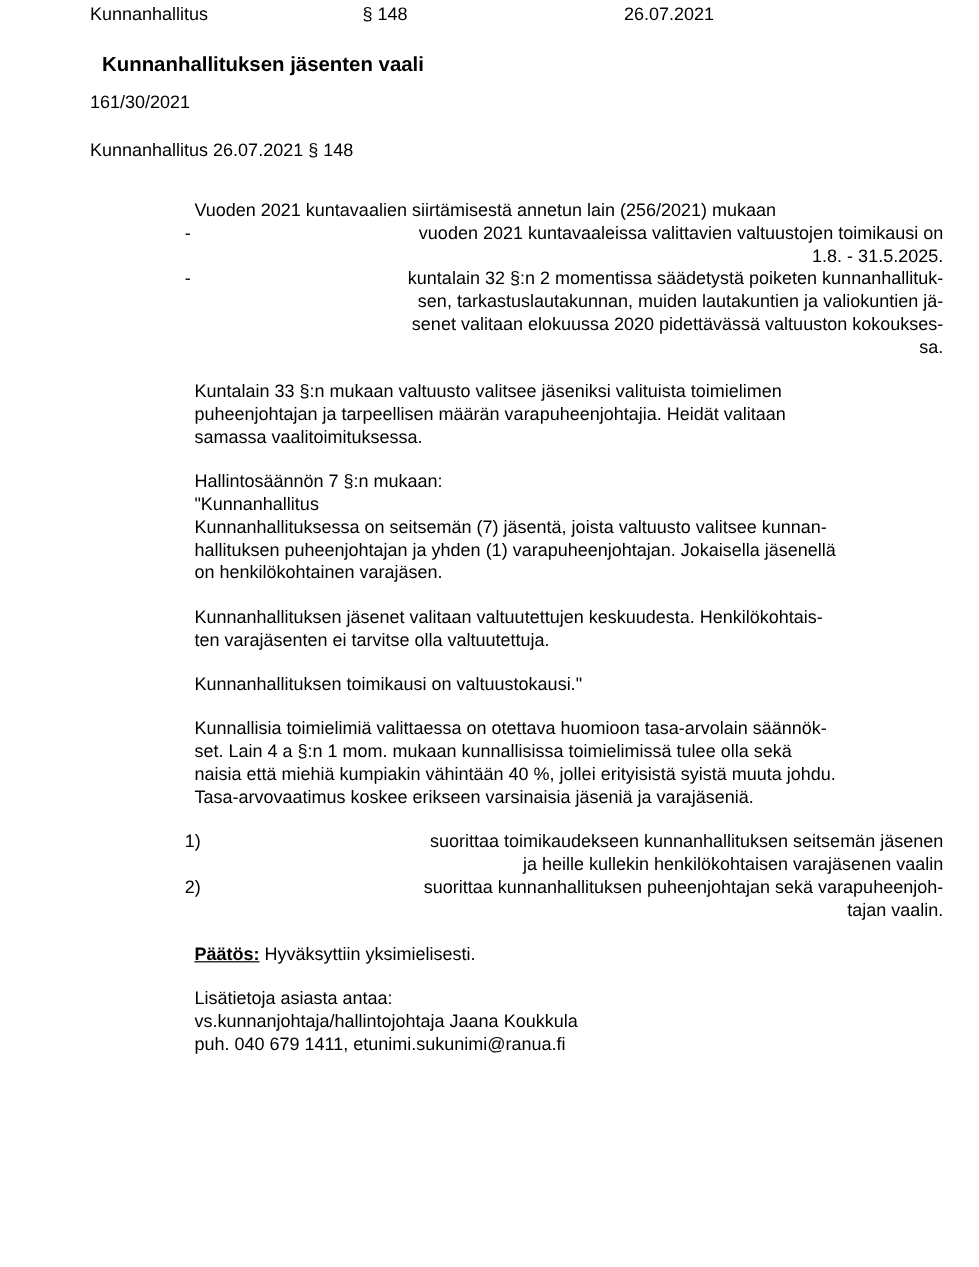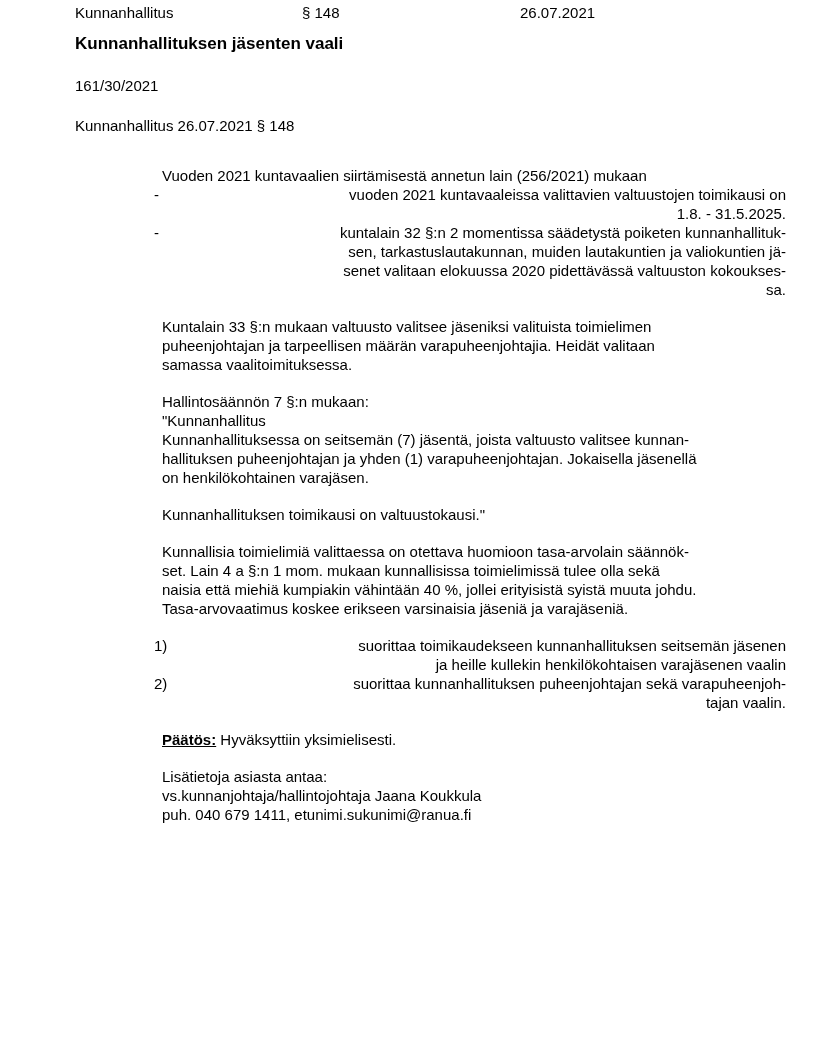--- a/index.html
+++ b/index.html
@@ -18,21 +18,21 @@
     line-height: 19px;
     overflow: hidden;
   }
   .hdr-left   { position: absolute; left: 75px;  top: 3px; white-space: nowrap; }
   .hdr-center { position: absolute; left: 302px; top: 3px; white-space: nowrap; }
   .hdr-right  { position: absolute; left: 520px; top: 3px; white-space: nowrap; }
   .doc-title {
     position: absolute;
     left: 75px;
     top: 33px;
-    margin: 0;
+    margin: 10px;
     font-size: 17px;
     font-weight: bold;
     line-height: 21px;
     white-space: nowrap;
   }
   .case-number { position: absolute; left: 75px; top: 76px;  white-space: nowrap; }
   .subheading  { position: absolute; left: 75px; top: 116px; white-space: nowrap; }
   .body-block {
     position: absolute;
     left: 162px;
@@ -98,20 +98,22 @@
     <p>Kuntalain 33 §:n mukaan valtuusto valitsee jäseniksi valituista toimielimen
 puheenjohtajan ja tarpeellisen määrän varapuheenjohtajia. Heidät valitaan
 samassa vaalitoimituksessa.</p>
 
     <p>Hallintosäännön 7 §:n mukaan:
 "Kunnanhallitus
 Kunnanhallituksessa on seitsemän (7) jäsentä, joista valtuusto valitsee kunnan-
 hallituksen puheenjohtajan ja yhden (1) varapuheenjohtajan. Jokaisella jäsenellä
 on henkilökohtainen varajäsen.</p>
 
+    <p>Kunnanhallituksen jäsenet valitaan valtuutettujen keskuudesta. Henkilökohtais-
+ten varajäsenten ei tarvitse olla valtuutettuja.</p>
 
     <p>Kunnanhallituksen toimikausi on valtuustokausi."</p>
 
     <p>Kunnallisia toimielimiä valittaessa on otettava huomioon tasa-arvolain säännök-
 set. Lain 4 a §:n 1 mom. mukaan kunnallisissa toimielimissä tulee olla sekä
 naisia että miehiä kumpiakin vähintään 40 %, jollei erityisistä syistä muuta johdu.
 Tasa-arvovaatimus koskee erikseen varsinaisia jäseniä ja varajäseniä.</p>
 
 
     <div class="doc-list">

